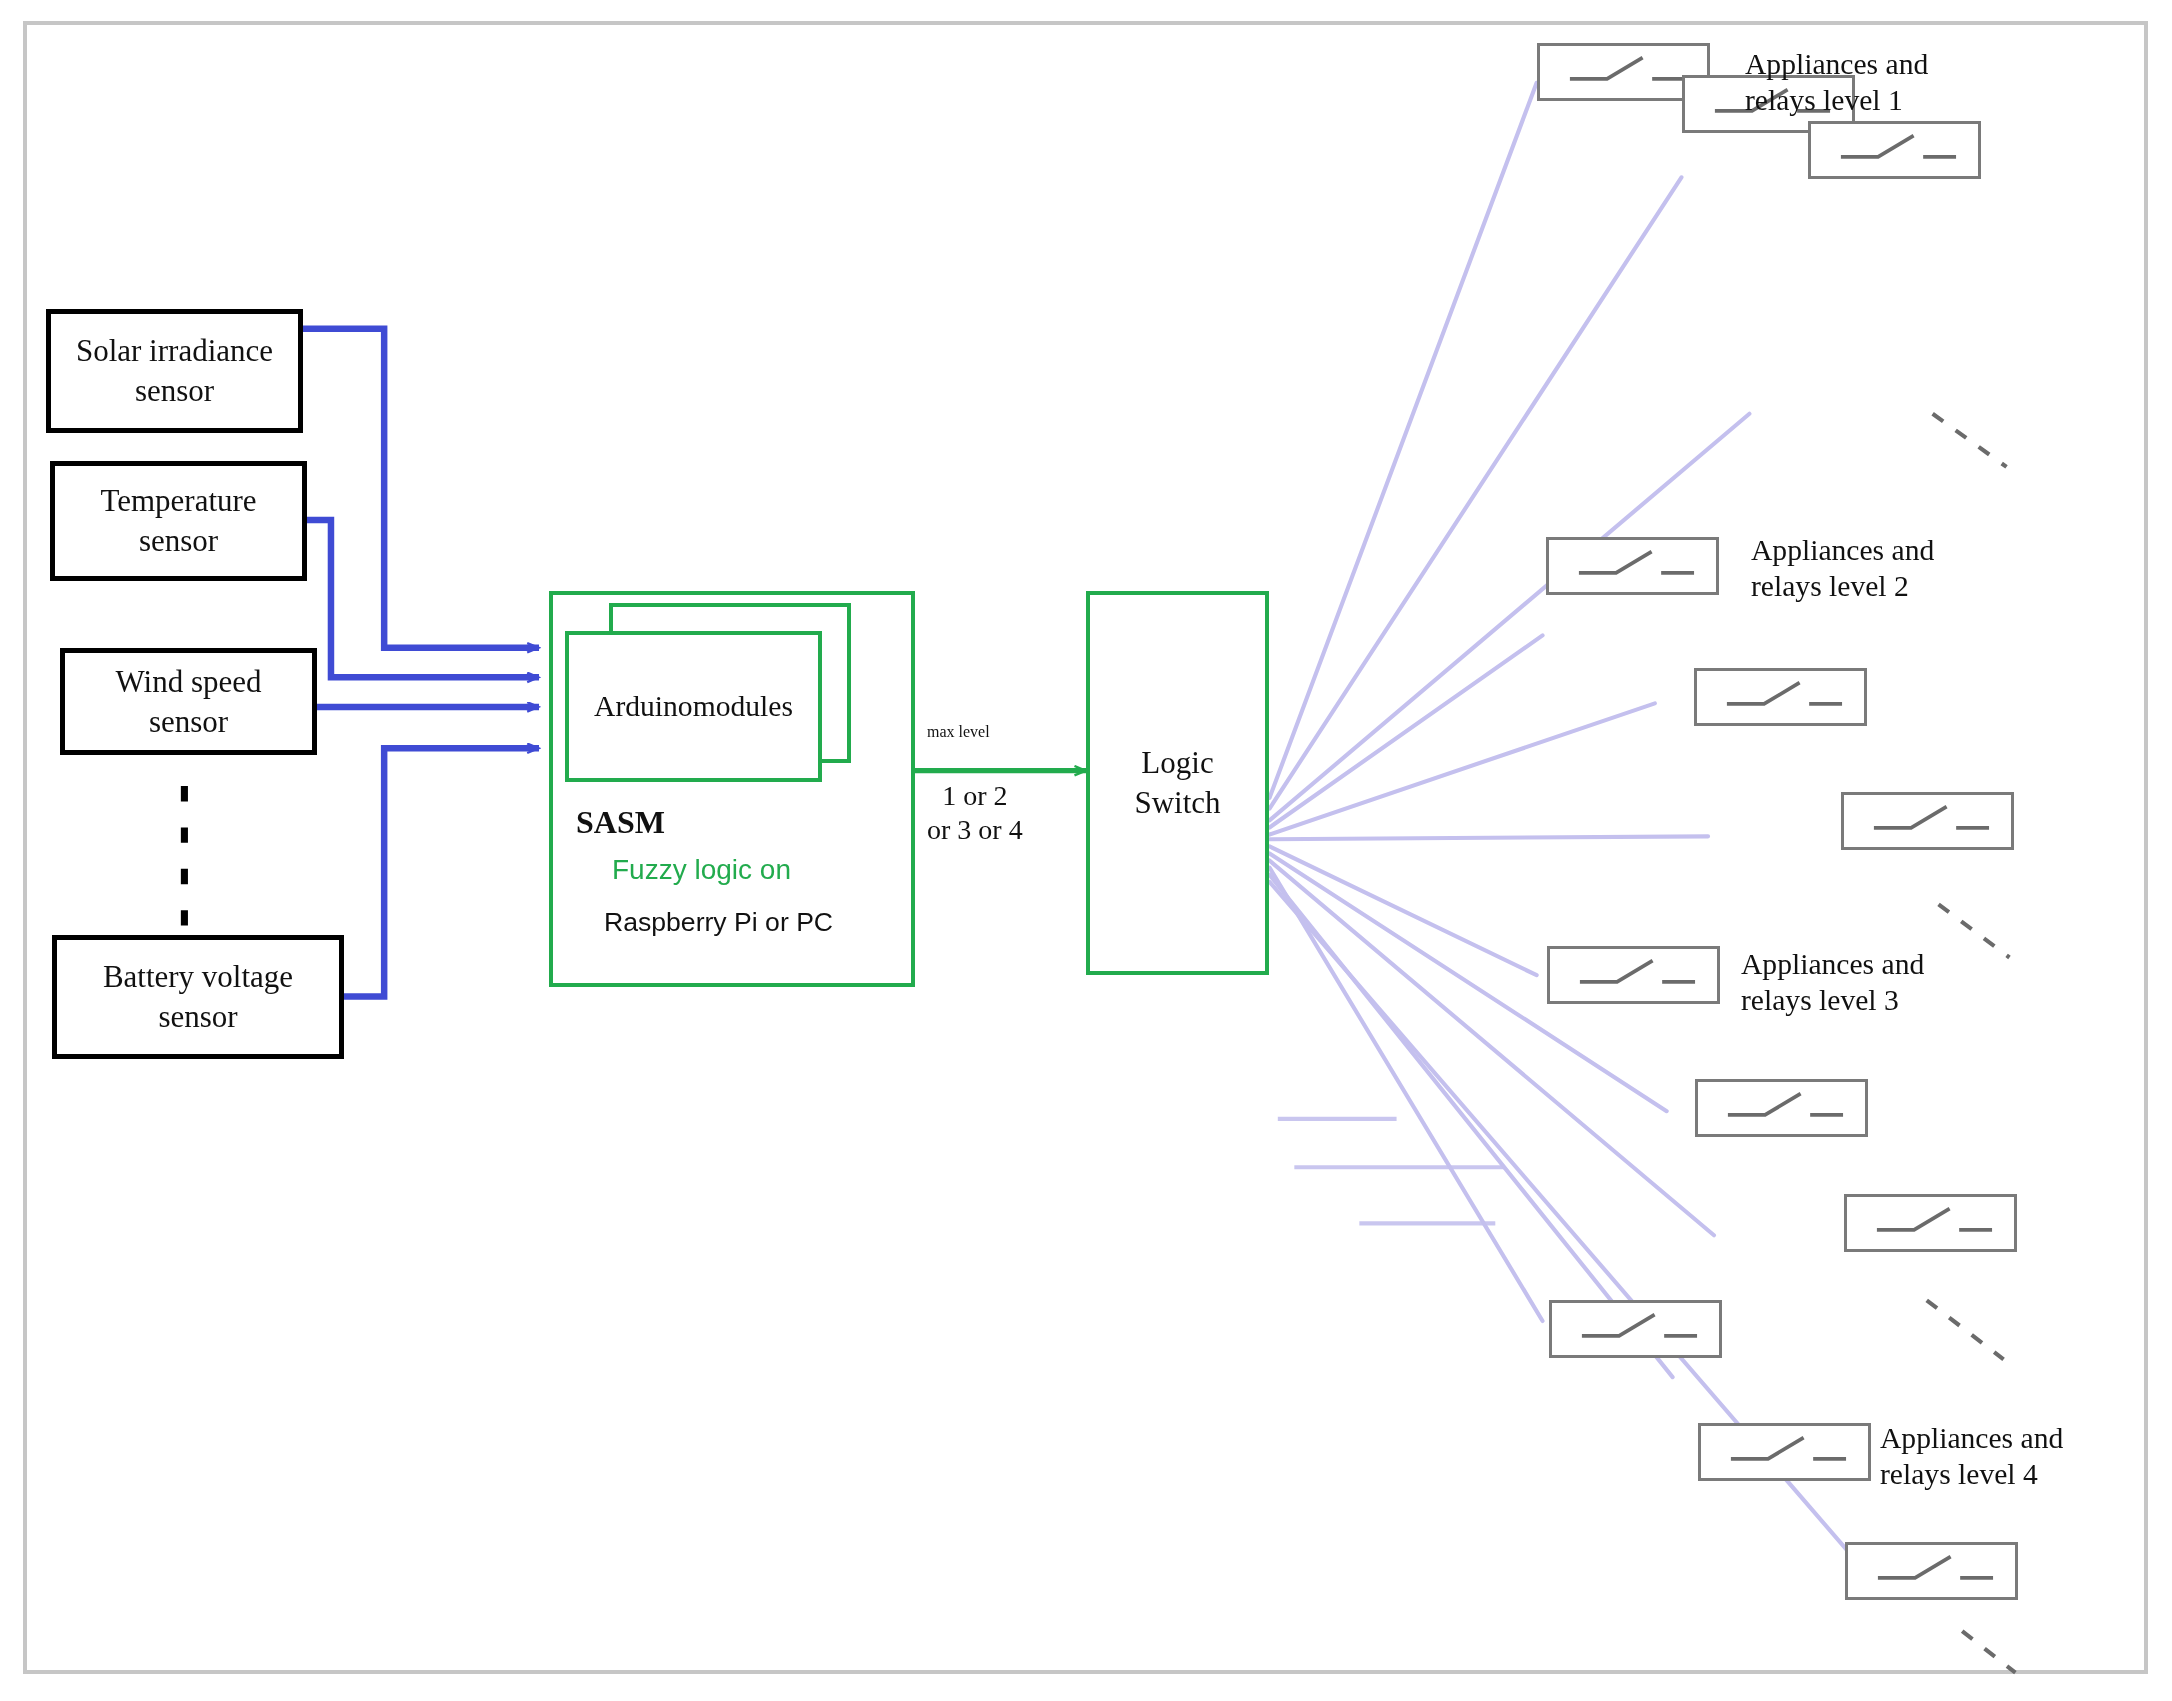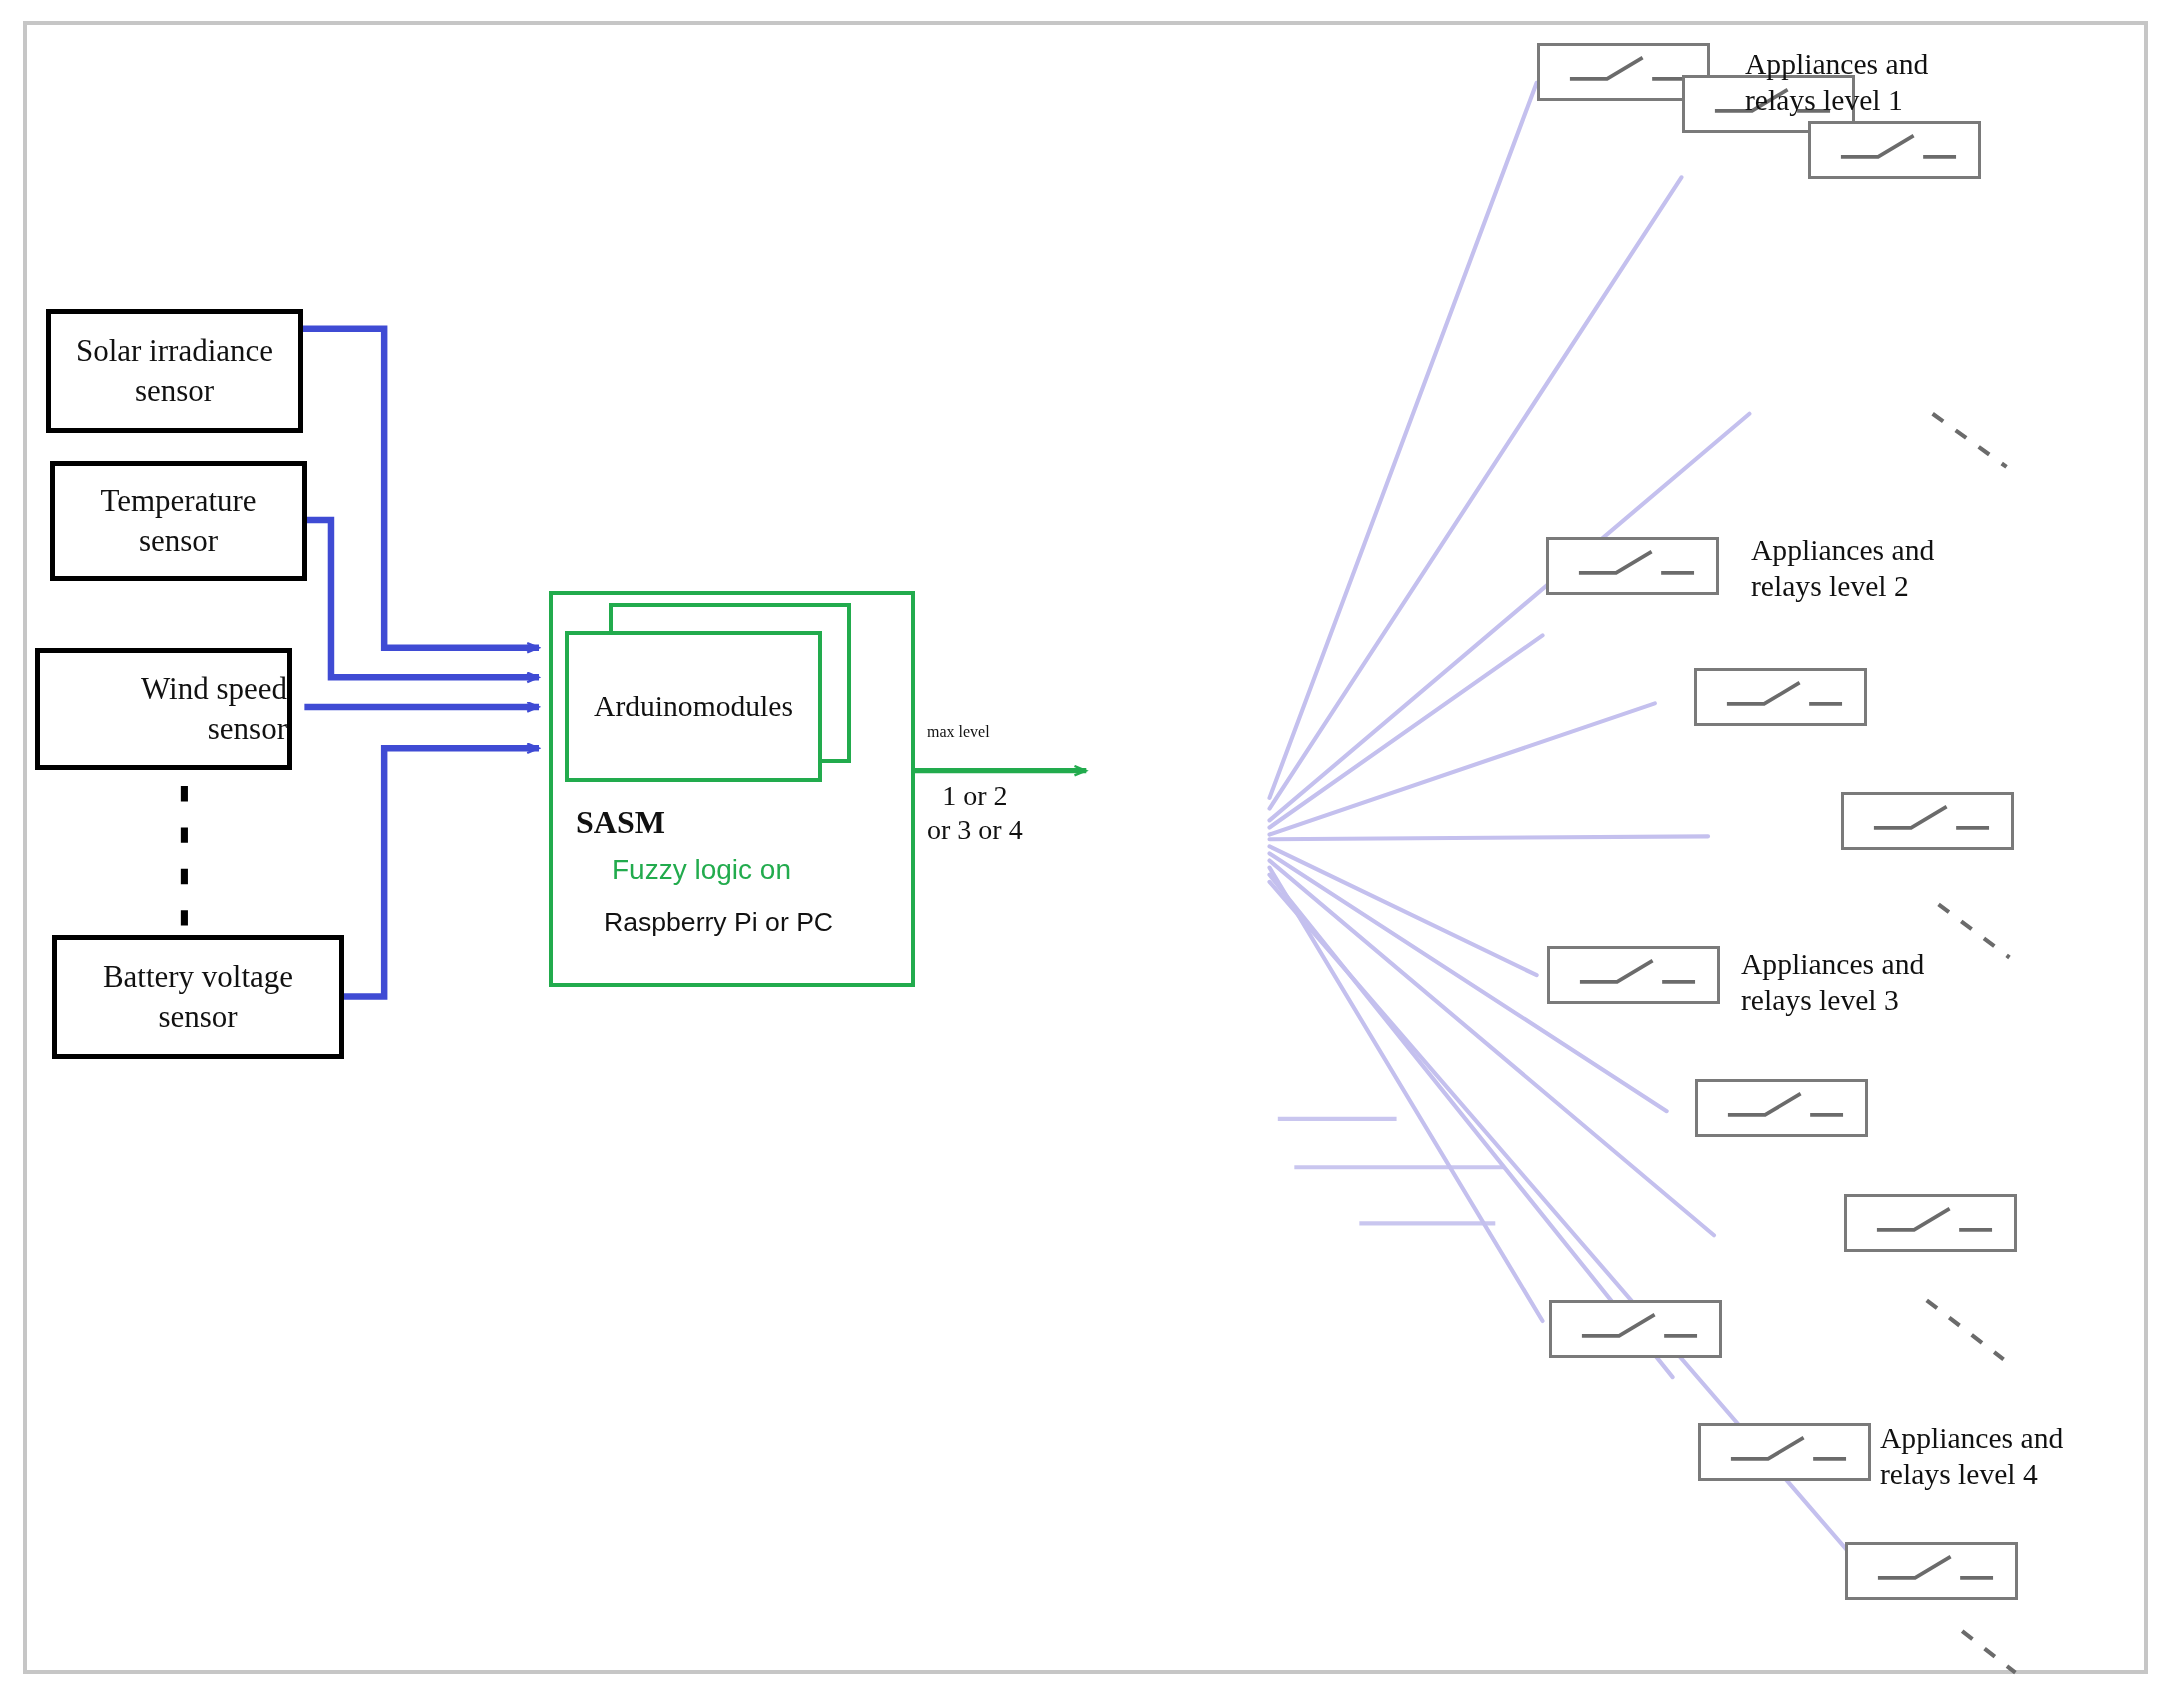--- a/index.html
+++ b/index.html
@@ -118,21 +118,21 @@
   <div class="sensor-box" style="left:46px;top:277px;width:257px;height:124px;font-size:31px;margin-top:32px;">
     <span class="ln">Solar irradiance</span>
     <span class="ln">sensor</span>
   </div>
 
   <div class="sensor-box" style="left:50px;top:461px;width:257px;height:120px;font-size:31px;">
     <span class="ln">Temperature</span>
     <span class="ln">sensor</span>
   </div>
 
-  <div class="sensor-box" style="left:35px;top:648px;width:257px;height:122px;font-size:31px;align-items:flex-end;">
+  <div class="sensor-box" style="left:60px;top:648px;width:257px;height:107px;font-size:31px;">
     <span class="ln">Wind speed</span>
     <span class="ln">sensor</span>
   </div>
 
   <div class="sensor-box" style="left:52px;top:935px;width:292px;height:124px;font-size:31px;">
     <span class="ln">Battery voltage</span>
     <span class="ln">sensor</span>
   </div>
 
   <div class="sasm-box" style="left:549px;top:591px;width:366px;height:396px;"></div>
@@ -151,20 +151,24 @@
   <div class="sasm-host" style="left:604px;top:907px;font-size:26.6px;">Raspberry Pi or PC</div>
 
   <div class="maxlabel" style="left:927px;top:722px;font-size:16px;">
     <span>max level</span>
   </div>
   <div class="maxlabel" style="left:927px;top:779px;font-size:28px;">
     <div style="text-align:center;">1 or 2</div>
     <div style="text-align:center;">or 3 or 4</div>
   </div>
 
+  <div class="logic-box" style="left:1086px;top:591px;width:183px;height:384px;font-size:31px;">
+    <span>Logic</span>
+    <span>Switch</span>
+  </div>
 
   <div class="relay-box" style="left:1537px;top:43px;width:173px;height:58px;">
     <svg width="100%" height="100%" viewBox="0 0 292 98">
       <path d="M45,62 L115,62 L182,22" stroke="#6b6b6b" stroke-width="7" fill="none"></path>
       <path d="M200,62 L262,62" stroke="#6b6b6b" stroke-width="7" fill="none"></path>
     </svg>
   </div>
   <div class="relay-box" style="left:1682px;top:75px;width:173px;height:58px;">
     <svg width="100%" height="100%" viewBox="0 0 292 98">
       <path d="M45,62 L115,62 L182,22" stroke="#6b6b6b" stroke-width="7" fill="none"></path>

